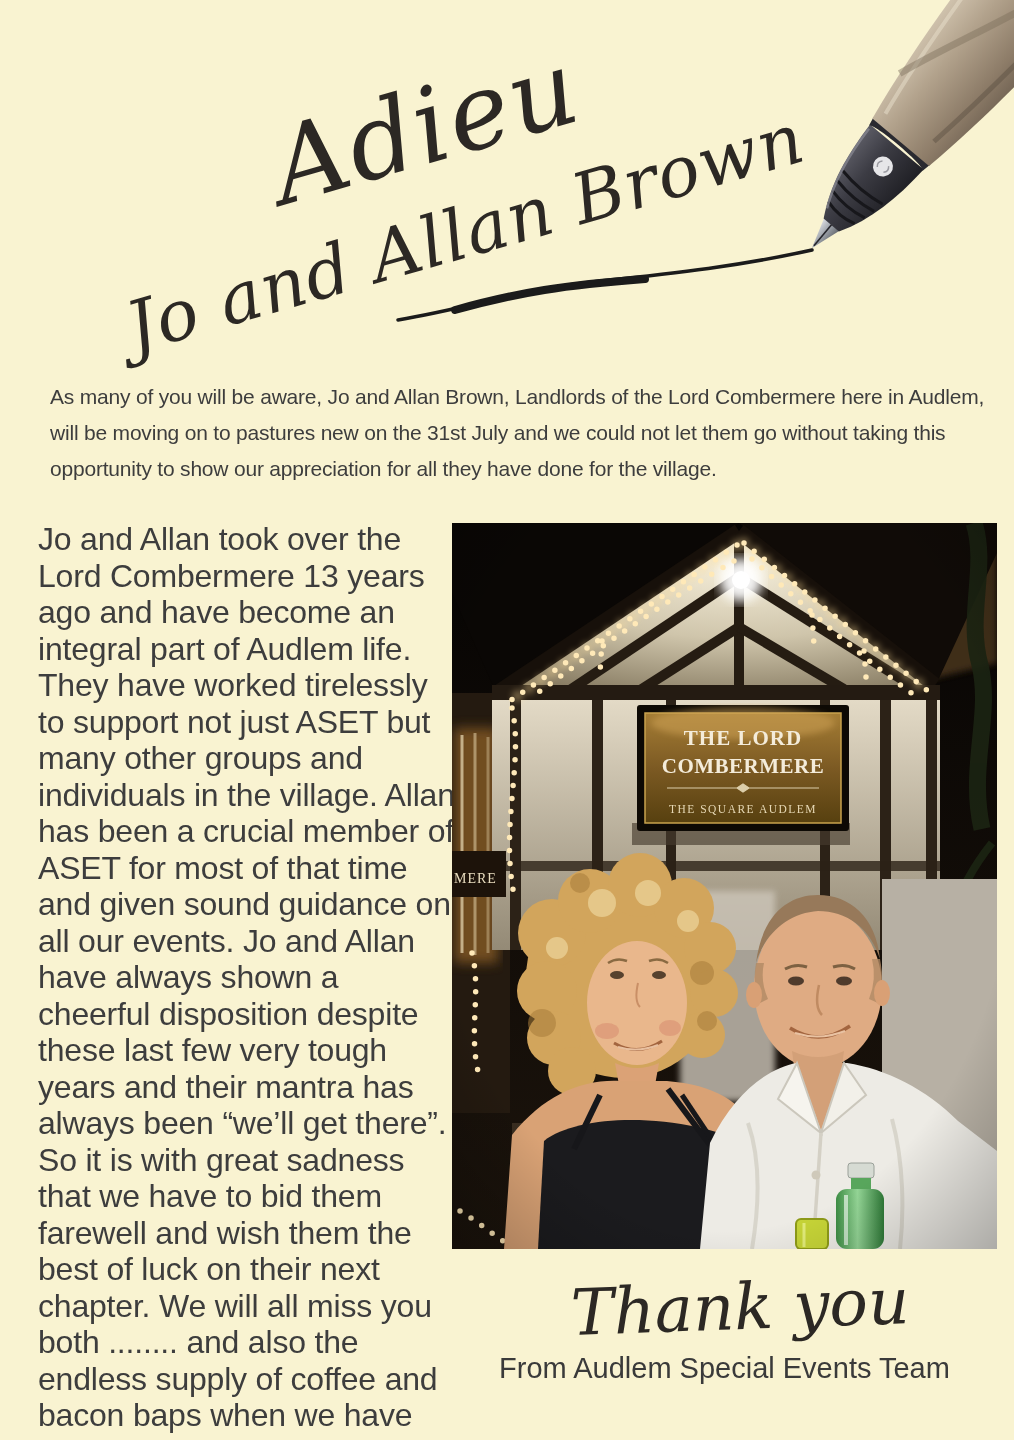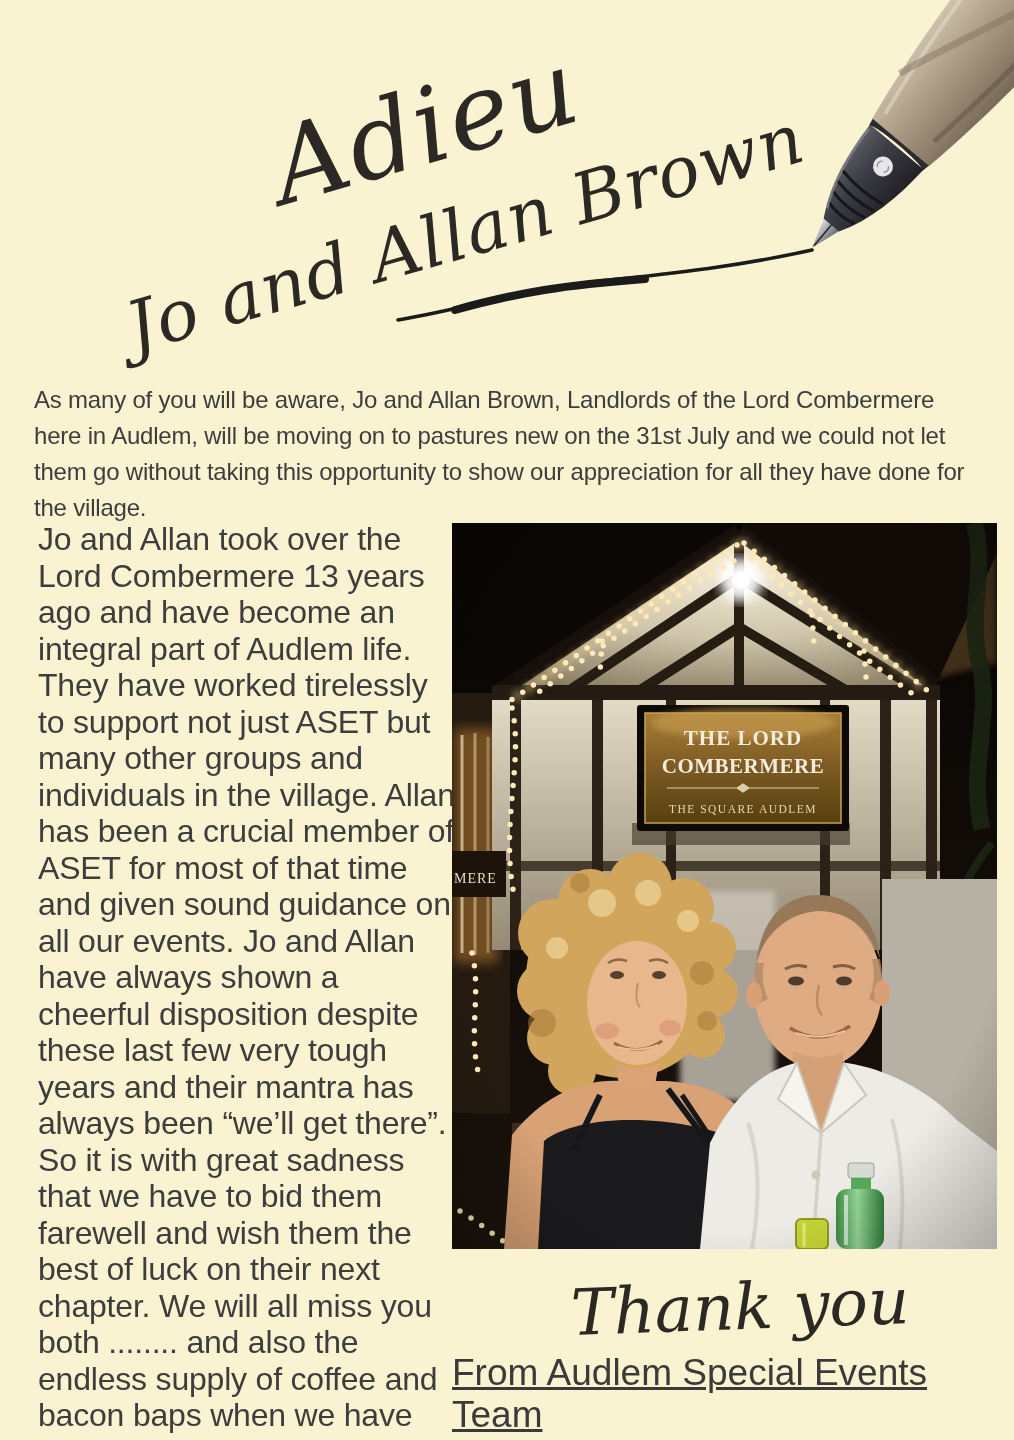--- a/index.html
+++ b/index.html
@@ -16,42 +16,42 @@
     transform:rotate(-16deg);letter-spacing:2px;
   }
   .subtitle{
     position:absolute;left:105px;top:178px;width:720px;height:110px;
     font-size:70px;line-height:110px;text-align:center;
     transform:rotate(-16deg);letter-spacing:1px;white-space:nowrap;
   }
   .header-art{position:absolute;left:0;top:0;width:1014px;height:360px;}
   
   .intro{
-    position:absolute;left:34px;top:358px;width:948px;
-    font-size:24px;line-height:36px;letter-spacing:-0.2px;
+    position:absolute;left:50px;top:358px;width:948px;
+    font-size:21px;line-height:36px;letter-spacing:-0.2px;
   }
   .body-col{
     position:absolute;left:38px;top:521px;width:420px;
     font-size:32px;line-height:36.5px;letter-spacing:-0.2px;
   }
   .body-col .period{margin-top:6px;}
   
   .photo{
     position:absolute;left:452px;top:523px;width:545px;height:726px;margin:0;
     background:#120d08;
   }
   .photo svg{display:block;width:100%;height:100%;}
   
   .thankyou{
     position:absolute;left:540px;top:1262px;width:400px;height:90px;
     font-size:64px;line-height:90px;text-align:center;transform:rotate(-2deg);
   }
   .from-line{
     position:absolute;left:452px;top:1352px;width:545px;
-    font-size:37px;color:#3a3a3a;text-decoration:underline;
+    font-size:29px;text-align:center;color:#3a3a3a;
   }
 </style>
 </head>
 <body>
 
 <div class="page">
 
   <svg class="header-art" viewBox="0 0 1014 360">
     <defs>
       <linearGradient id="barrelGrad" x1="0" y1="-58" x2="0" y2="58" gradientUnits="userSpaceOnUse">

